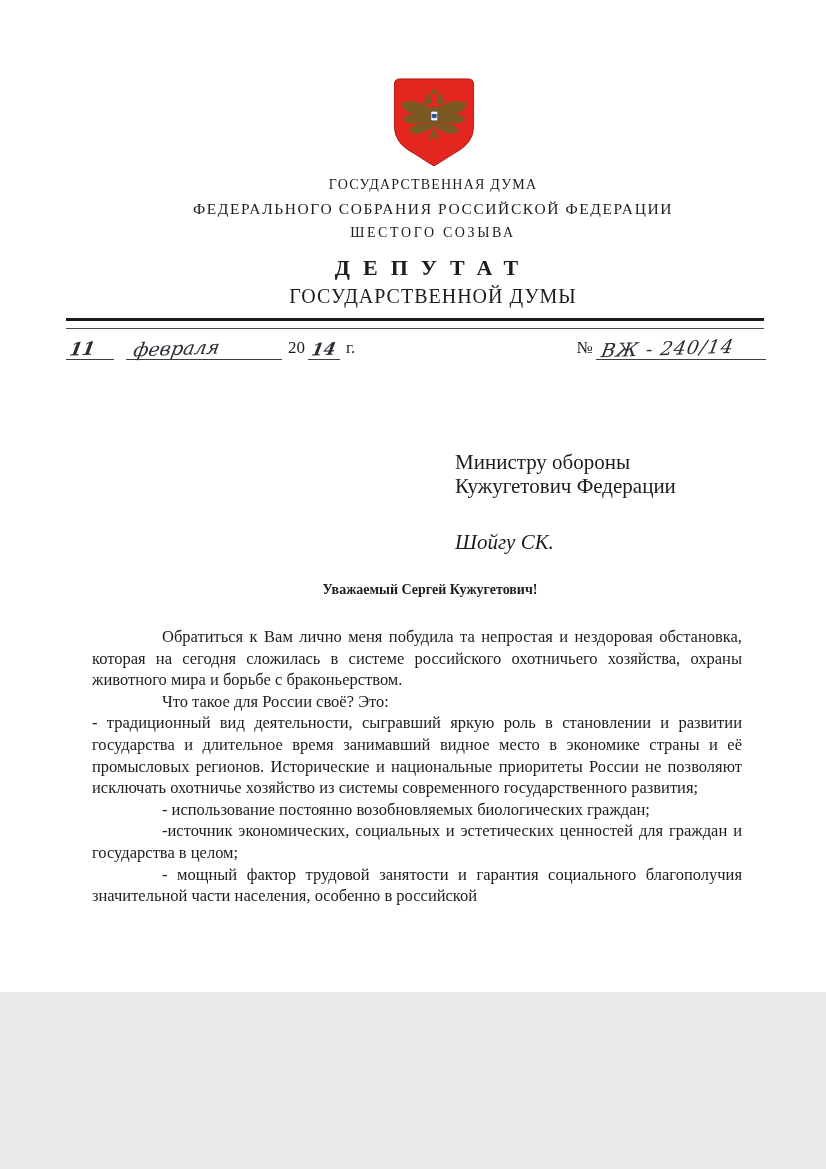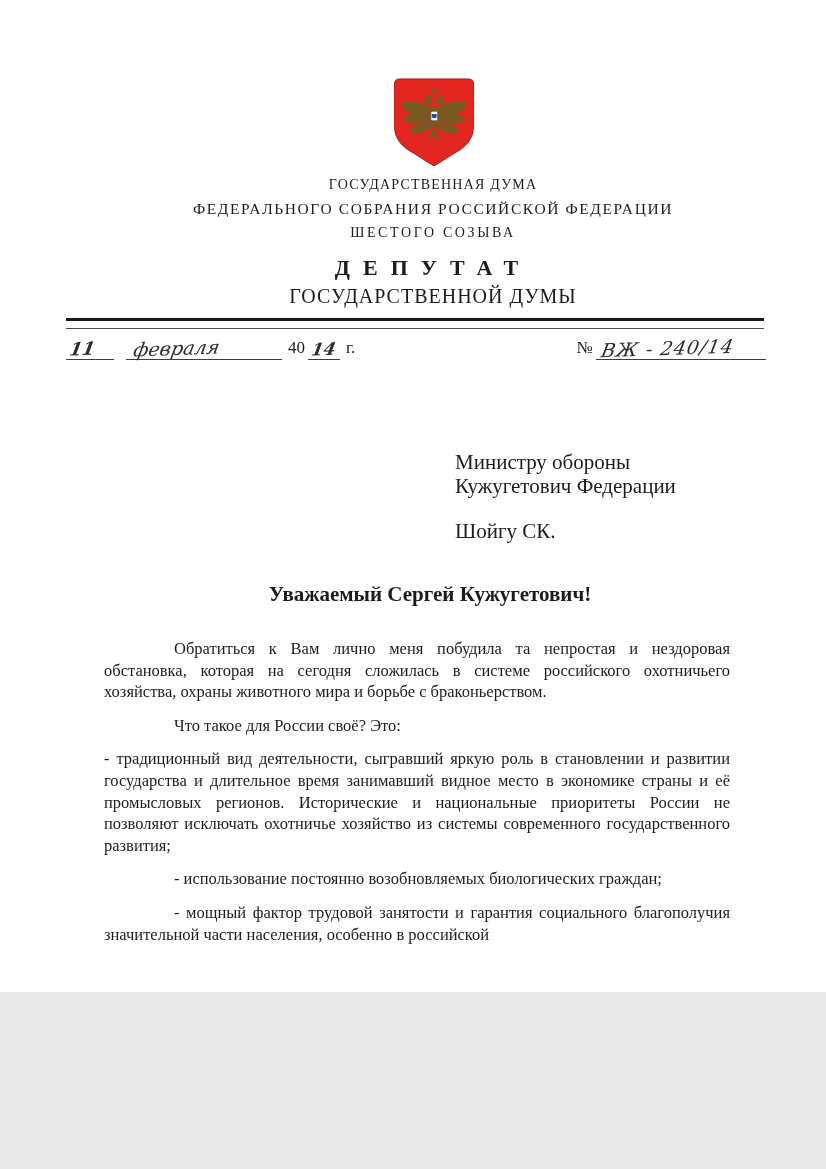--- a/index.html
+++ b/index.html
@@ -37,28 +37,28 @@
   .print{margin:0 3px 2px 6px;}
   .hand{font-family:"DejaVu Serif",serif;font-style:italic;color:#2b2b34;
         display:inline-block;transform:skewX(-12deg) rotate(-2deg);}
   .hand-day{font-size:18px;font-weight:bold;}
   .hand-month{font-size:19px;}
   .hand-year{font-size:17px;font-weight:bold;}
   .hand-num{font-size:19px;letter-spacing:1px;}
   .num-group{display:flex;align-items:flex-end;}
   
   .addressee{position:absolute;left:455px;top:450px;font-size:21px;line-height:24px;}
-  .addressee .gap{margin-top:21px;}
+  .addressee .gap{margin-top:32px;font-style:italic;}
   
   .salutation{position:absolute;top:582px;left:92px;width:676px;
-              text-align:center;font-size:21px;font-weight:bold;}
+              text-align:center;font-size:14px;font-weight:bold;}
   
   .body-text{position:absolute;top:626px;left:92px;width:650px;
              font-size:16.5px;line-height:21.6px;text-align:justify;}
-  .body-text p{margin:12px;text-indent:70px;}
+  .body-text p{margin:0;text-indent:70px;}
   .body-text p.no-indent{text-indent:0;}
 </style>
 </head>
 <body>
 
 <div class="page">
 
   <div class="emblem">
     <svg viewBox="0 0 90 100" width="84" height="90" aria-hidden="true">
       <path d="M7,1 H83 Q89,1 89,7 V54 Q89,73 67,84 L48,96 Q45,99 42,96 L23,84 Q1,73 1,54 V7 Q1,1 7,1 Z" stroke="#a81610" stroke-width="1" fill="#e3261f"></path>
@@ -104,21 +104,21 @@
   <div class="rule"></div>
 
   <div class="date-row">
     <div class="num-group">
       <span class="seg seg-day">
           <span class="hand hand-day">11</span>
         </span>
       <span class="seg seg-month">
           <span class="hand hand-month">февраля</span>
         </span>
-      <span class="print">40</span>
+      <span class="print">20</span>
       <span class="seg seg-year">
           <span class="hand hand-year">14</span>
         </span>
       <span class="print">г.</span>
     </div>
     <div class="num-group">
       <span class="print">№</span>
       <span class="seg seg-num">
           <span class="hand hand-num">ВЖ - 240/14</span>
         </span>
@@ -131,16 +131,17 @@
     <div class="gap">Шойгу СК.</div>
   </div>
 
   <div class="salutation">Уважаемый Сергей Кужугетович!</div>
 
   <div class="body-text">
     <p>Обратиться к Вам лично меня побудила та непростая и нездоровая обстановка, которая на сегодня сложилась в системе российского охотничьего хозяйства, охраны животного мира и борьбе с браконьерством.</p>
     <p>Что такое для России своё? Это:</p>
     <p class="no-indent">- традиционный вид деятельности, сыгравший яркую роль в становлении и развитии государства и длительное время занимавший видное место в экономике страны и её промысловых регионов. Исторические и национальные приоритеты России не позволяют исключать охотничье хозяйство из системы современного государственного развития;</p>
     <p>- использование постоянно возобновляемых биологических граждан;</p>
+    <p>-источник экономических, социальных и эстетических ценностей для граждан и государства в целом;</p>
     <p>- мощный фактор трудовой занятости и гарантия социального благополучия значительной части населения, особенно в российской</p>
   </div>
 
 </div>
 
 </body></html>

